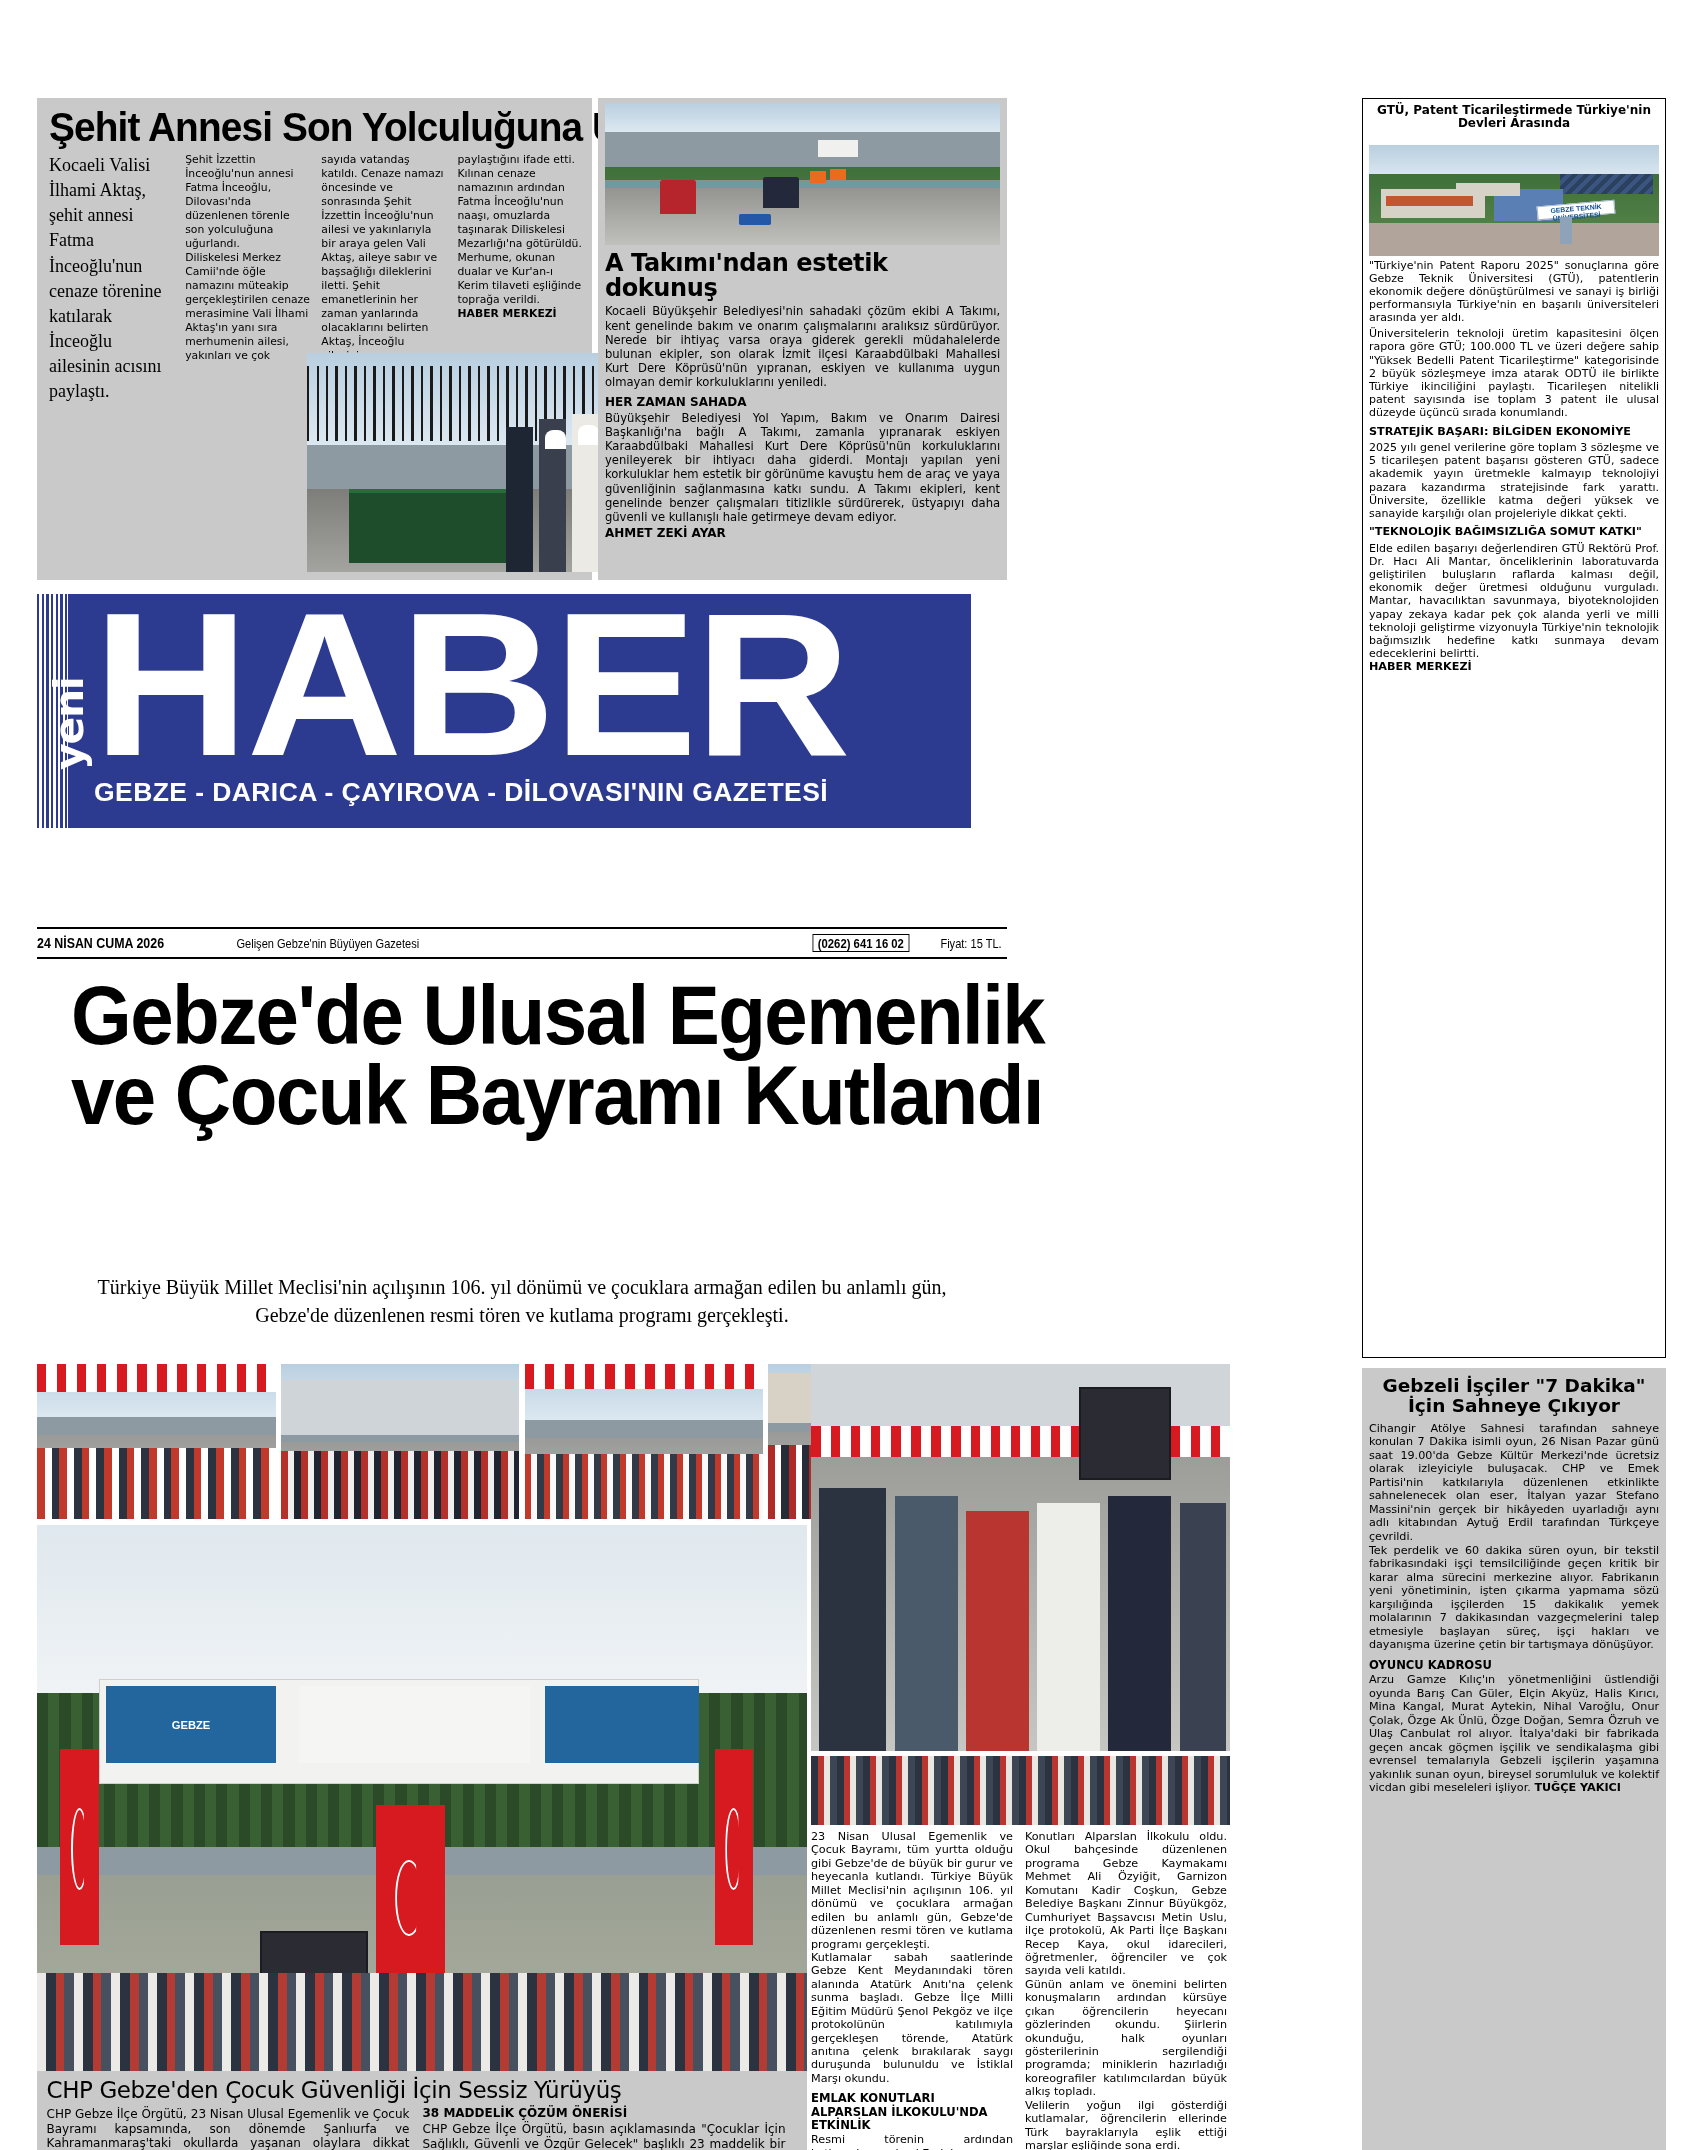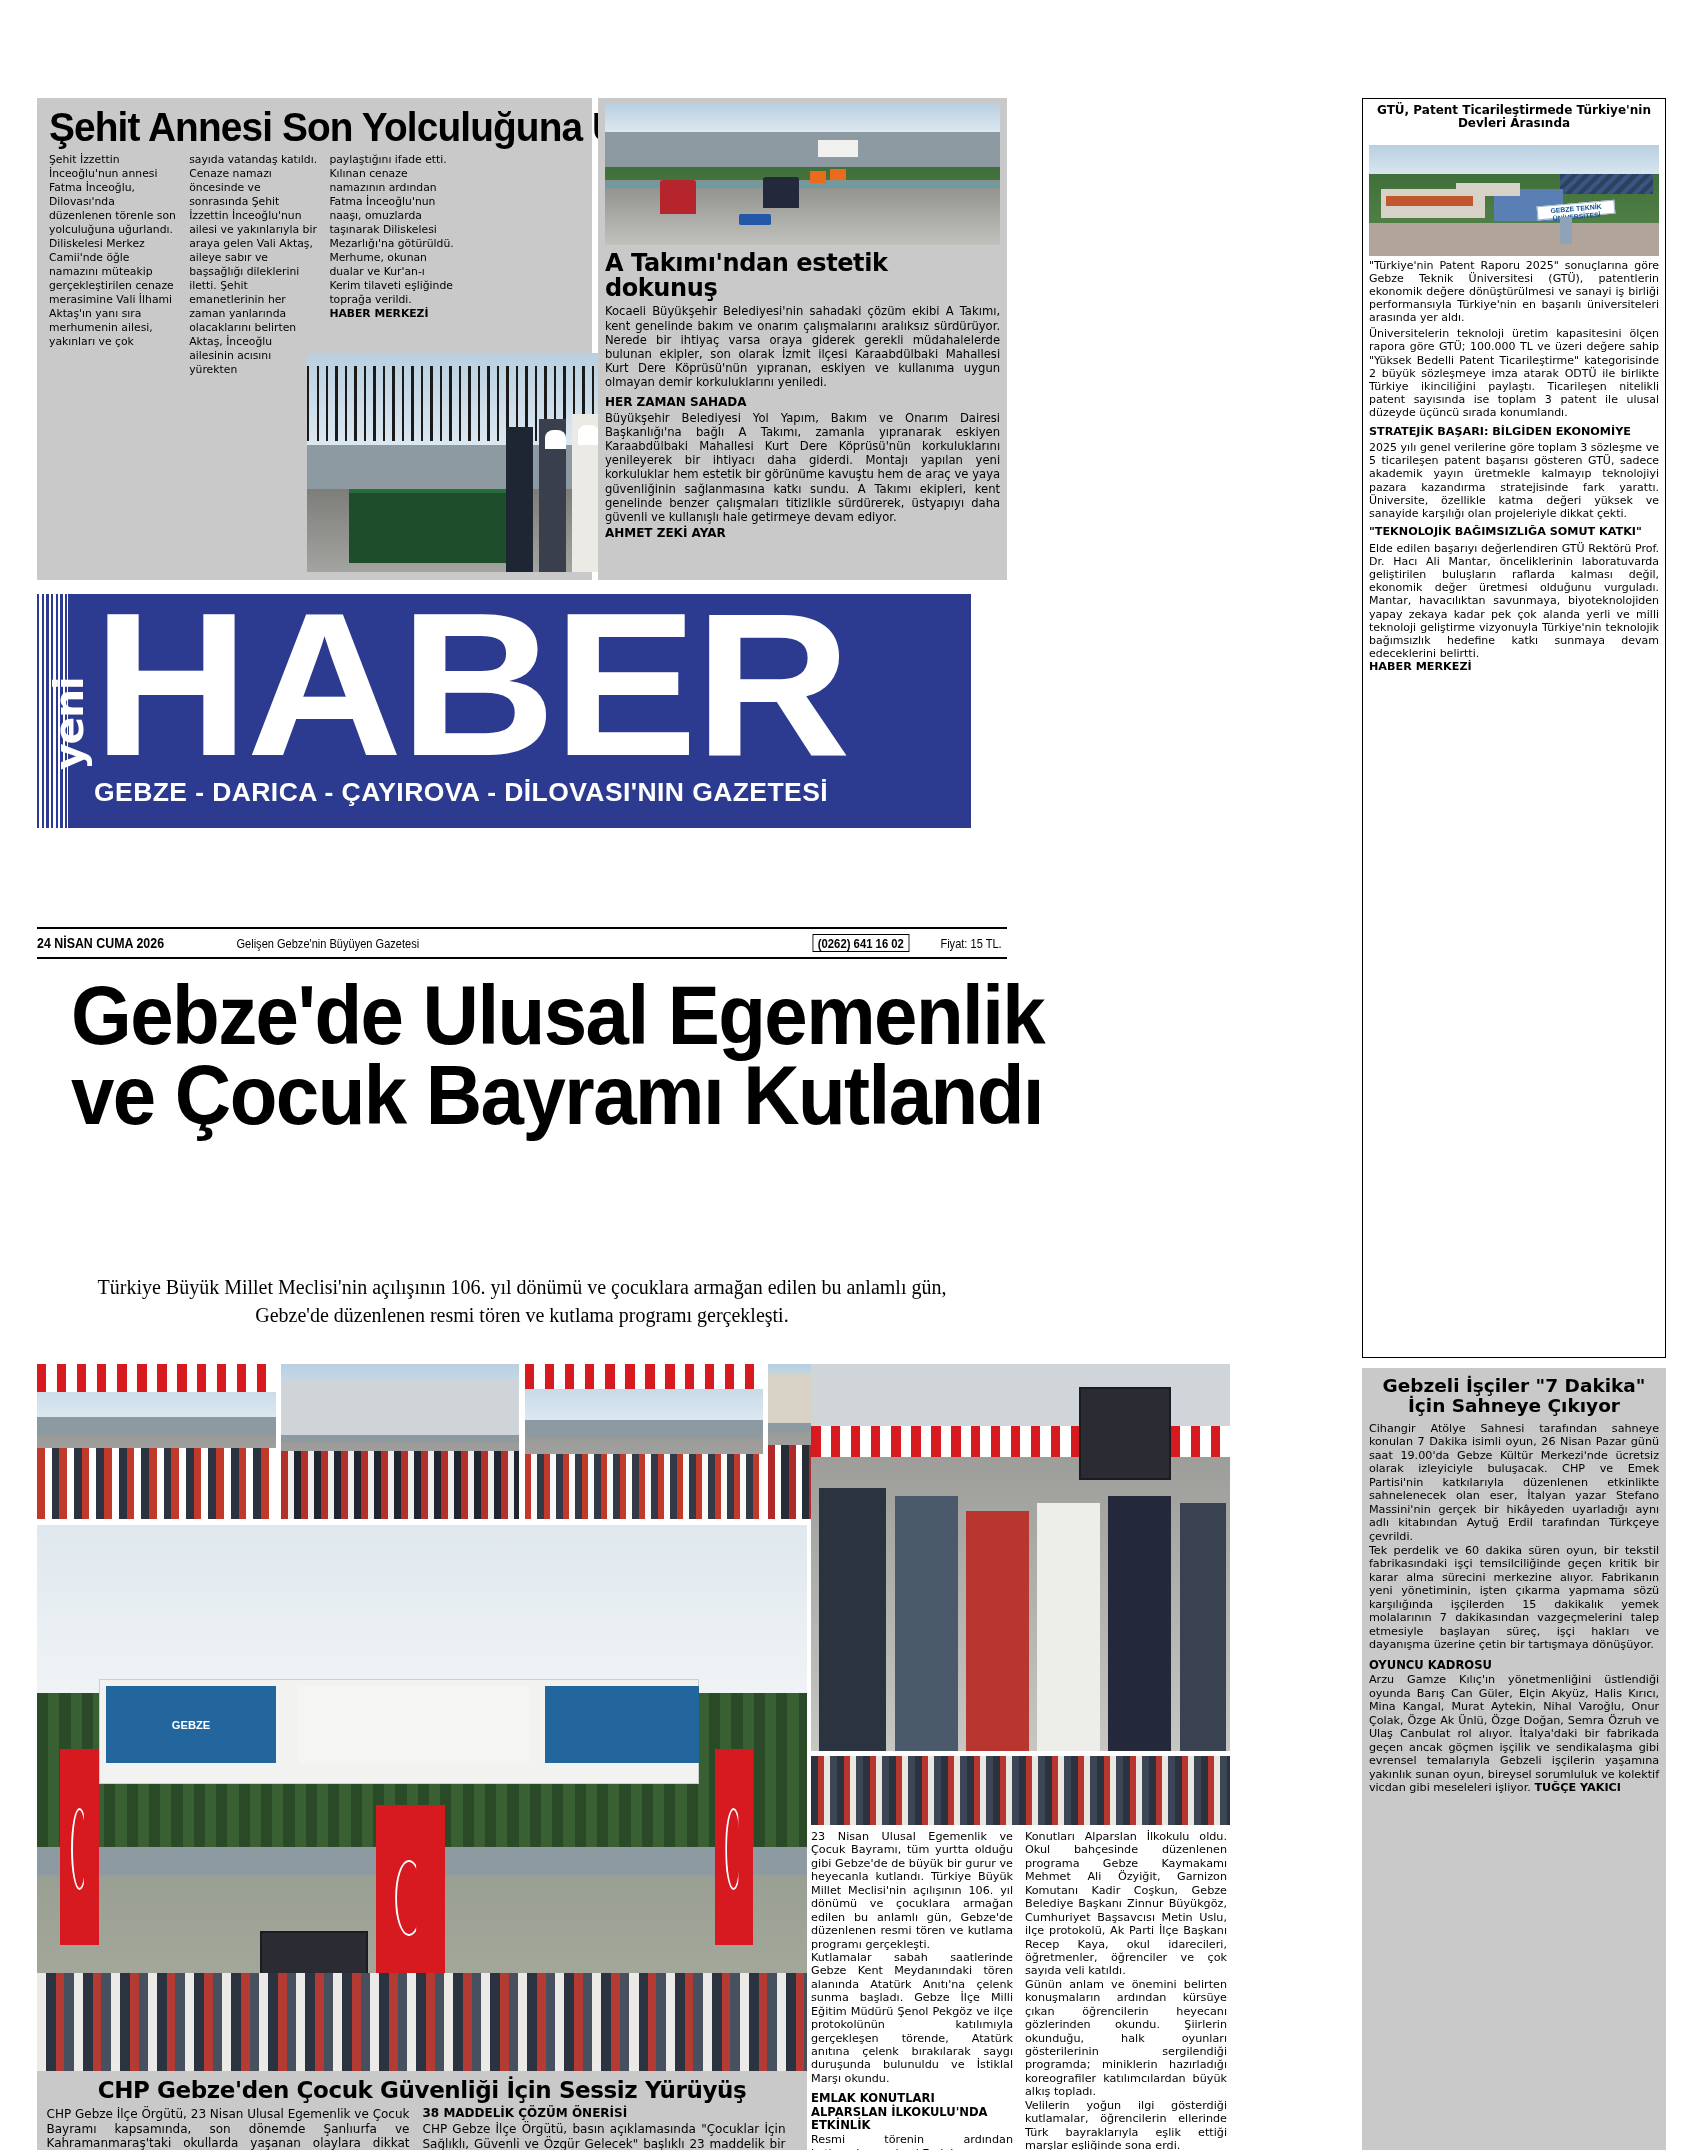--- a/index.html
+++ b/index.html
@@ -184,22 +184,22 @@
   #nisan-cols .col { width: 202px; }
   #nisan-cols p { font-family: "DejaVu Sans", sans-serif; font-size: 11.2px; line-height: 1.20; text-align: justify; }
   #nisan-cols .subhead { font-size: 11.6px; }
 
   
   #chp {
     position: absolute; left: 37px; top: 2071px; width: 770px; height: 757px;
     background: #c9c9c9; padding: 6.9px 9.5px;
   }
   #chp h3 {
-    font-family: "DejaVu Sans", sans-serif; font-weight: bold; font-size: 23px;
-    line-height: 1.05; margin-bottom: 5.2px; text-align: center; letter-spacing: -0.4px;
+    font-family: "DejaVu Sans", sans-serif; font-weight: normal; font-size: 23px;
+    line-height: 1.05; margin-bottom: 5.2px; letter-spacing: -0.4px;
   }
   #chp .cols { display: flex; gap: 13px; }
   #chp .col { width: 363px; }
   #chp p { font-family: "DejaVu Sans", sans-serif; font-size: 12px; line-height: 1.22; text-align: justify; }
   #chp .subhead { font-size: 12px; }
 
   
   #isciler {
     position: absolute; left: 1362px; top: 1368px; width: 304px; height: 1047px;
     background: #c9c9c9; padding: 7.7px 6.9px;
@@ -244,20 +244,21 @@
   .ph .guard { position: absolute; bottom: 0; background: #1f2633; }
 </style>
 </head>
 <body>
 
 <div class="page">
 
   <section id="top-left">
     <h1>Şehit Annesi Son Yolculuğuna Uğurladı</h1>
     <div class="cols">
+      <div class="lede">Kocaeli Valisi İlhami Aktaş, şehit annesi Fatma İnceoğlu'nun cenaze törenine katılarak İnceoğlu ailesinin acısını paylaştı.</div>
       <div class="c2">
         <p>Şehit İzzettin İnceoğlu'nun annesi Fatma İnceoğlu, Dilovası'nda düzenlenen törenle son yolculuğuna uğurlandı.</p>
         <p>Diliskelesi Merkez Camii'nde öğle namazını müteakip gerçekleştirilen cenaze merasimine Vali İlhami Aktaş'ın yanı sıra merhumenin ailesi, yakınları ve çok</p>
       </div>
       <div class="c3">
         <p>sayıda vatandaş katıldı. Cenaze namazı öncesinde ve sonrasında Şehit İzzettin İnceoğlu'nun ailesi ve yakınlarıyla bir araya gelen Vali Aktaş, aileye sabır ve başsağlığı dileklerini iletti. Şehit emanetlerinin her zaman yanlarında olacaklarını belirten Aktaş, İnceoğlu ailesinin acısını yürekten</p>
       </div>
       <div class="c3">
         <p>paylaştığını ifade etti. Kılınan cenaze namazının ardından Fatma İnceoğlu'nun naaşı, omuzlarda taşınarak Diliskelesi Mezarlığı'na götürüldü.</p>
         <p>Merhume, okunan dualar ve Kur'an-ı Kerim tilaveti eşliğinde toprağa verildi.</p>

